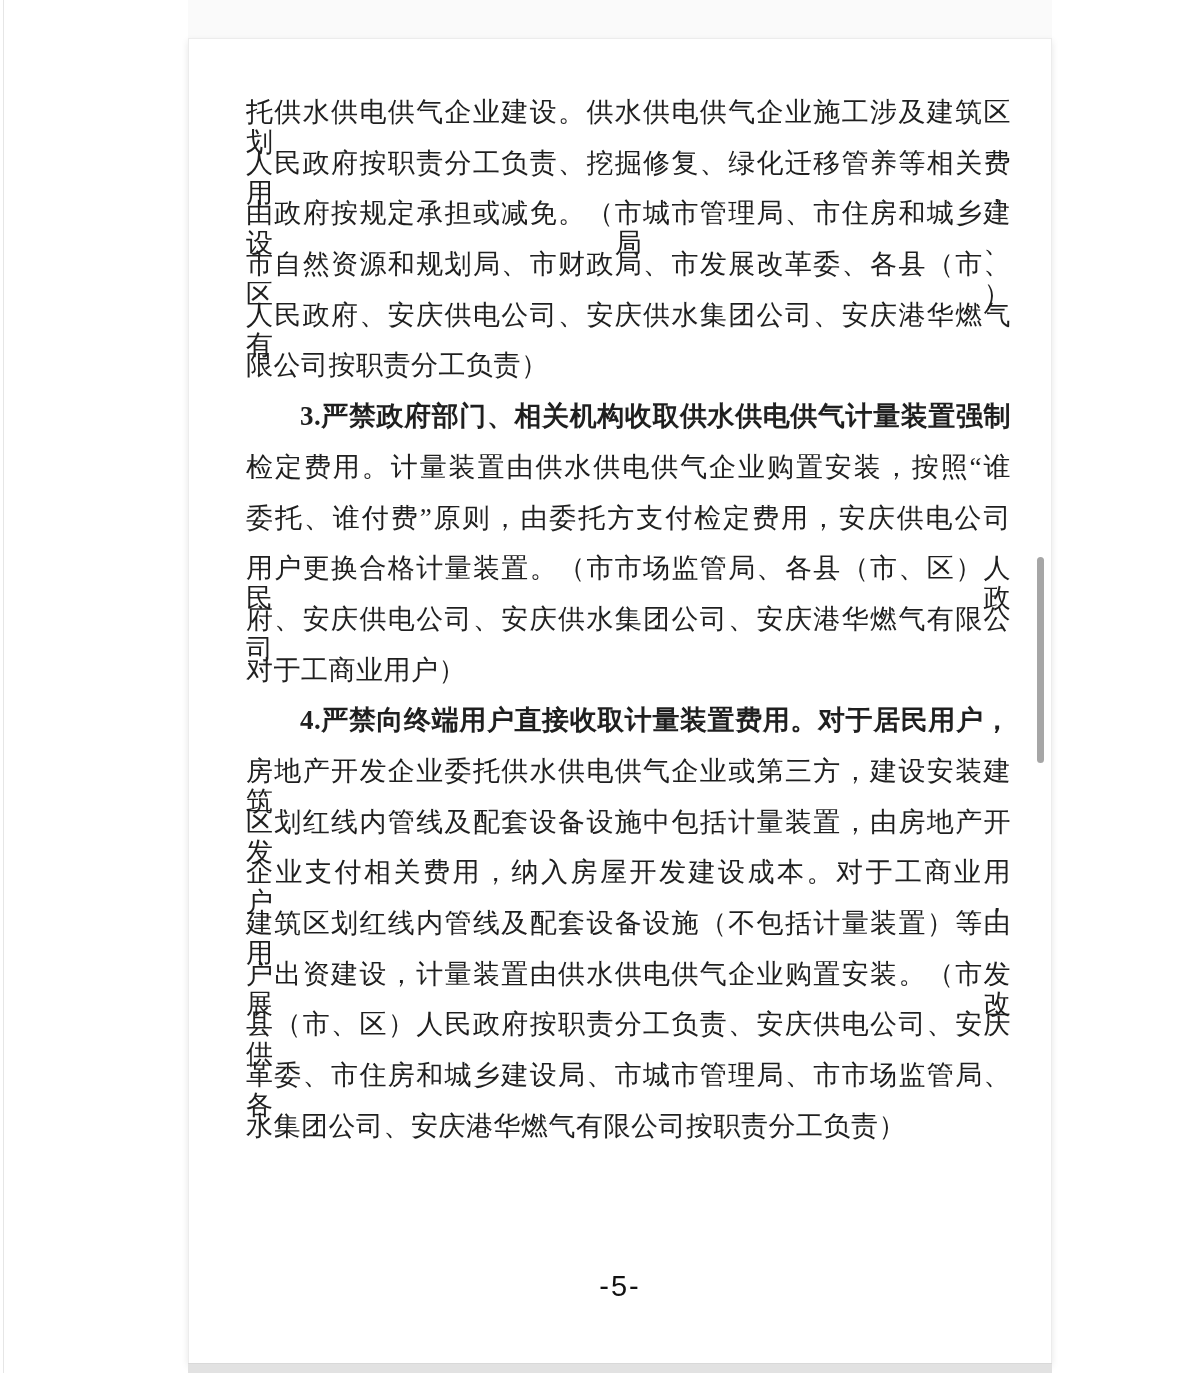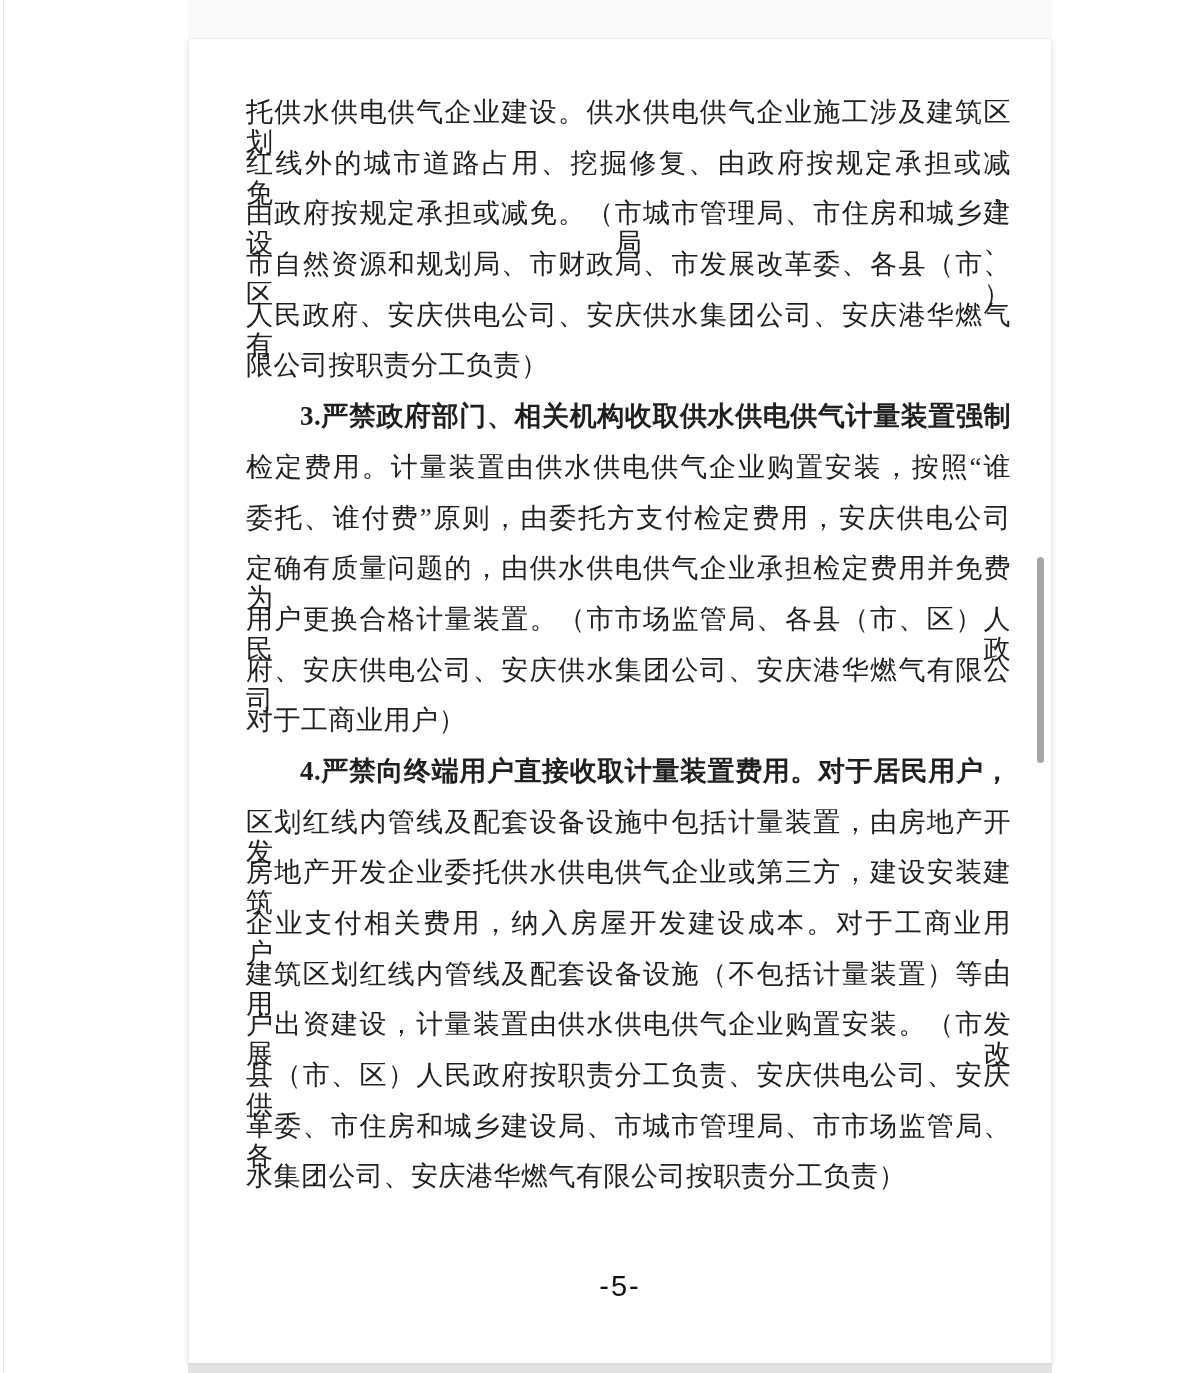--- a/index.html
+++ b/index.html
@@ -80,35 +80,34 @@
 </style>
 </head>
 <body>
 
 <div class="left-edge-line"></div>
 
 <div class="viewer-column">
   <div class="page">
     <div class="text-block">
         <div class="line just">托供水供电供气企业建设。供水供电供气企业施工涉及建筑区划</div>
-        <div class="line just">红线外的城市道路占用、挖掘修复、由政府按规定承担或减免，</div>
+        <div class="line just">人民政府按职责分工负责、挖掘修复、绿化迁移管养等相关费用，</div>
         <div class="line just">由政府按规定承担或减免。（市城市管理局、市住房和城乡建设局、</div>
         <div class="line just">市自然资源和规划局、市财政局、市发展改革委、各县（市、区）</div>
         <div class="line just">人民政府、安庆供电公司、安庆供水集团公司、安庆港华燃气有</div>
         <div class="line">限公司按职责分工负责）</div>
         <div class="line just ind">3.严禁政府部门、相关机构收取供水供电供气计量装置强制</div>
         <div class="line just">检定费用。计量装置由供水供电供气企业购置安装，按照“谁</div>
         <div class="line just">委托、谁付费”原则，由委托方支付检定费用，安庆供电公司</div>
-        <div class="line just">定确有质量问题的，由供水供电供气企业承担检定费用并免费为</div>
         <div class="line just">用户更换合格计量装置。（市市场监管局、各县（市、区）人民政</div>
         <div class="line just">府、安庆供电公司、安庆供水集团公司、安庆港华燃气有限公司</div>
         <div class="line">对于工商业用户）</div>
         <div class="line just ind">4.严禁向终端用户直接收取计量装置费用。对于居民用户，</div>
+        <div class="line just">房地产开发企业委托供水供电供气企业或第三方，建设安装建筑</div>
         <div class="line just">区划红线内管线及配套设备设施中包括计量装置，由房地产开发</div>
-        <div class="line just">房地产开发企业委托供水供电供气企业或第三方，建设安装建筑</div>
         <div class="line just">企业支付相关费用，纳入房屋开发建设成本。对于工商业用户，</div>
         <div class="line just">建筑区划红线内管线及配套设备设施（不包括计量装置）等由用</div>
         <div class="line just">户出资建设，计量装置由供水供电供气企业购置安装。（市发展改</div>
         <div class="line just">县（市、区）人民政府按职责分工负责、安庆供电公司、安庆供</div>
         <div class="line just">革委、市住房和城乡建设局、市城市管理局、市市场监管局、各</div>
         <div class="line">水集团公司、安庆港华燃气有限公司按职责分工负责）</div>
       </div>
     <div class="page-number">-5-</div>
   </div>
   <div class="bottom-band"></div>

